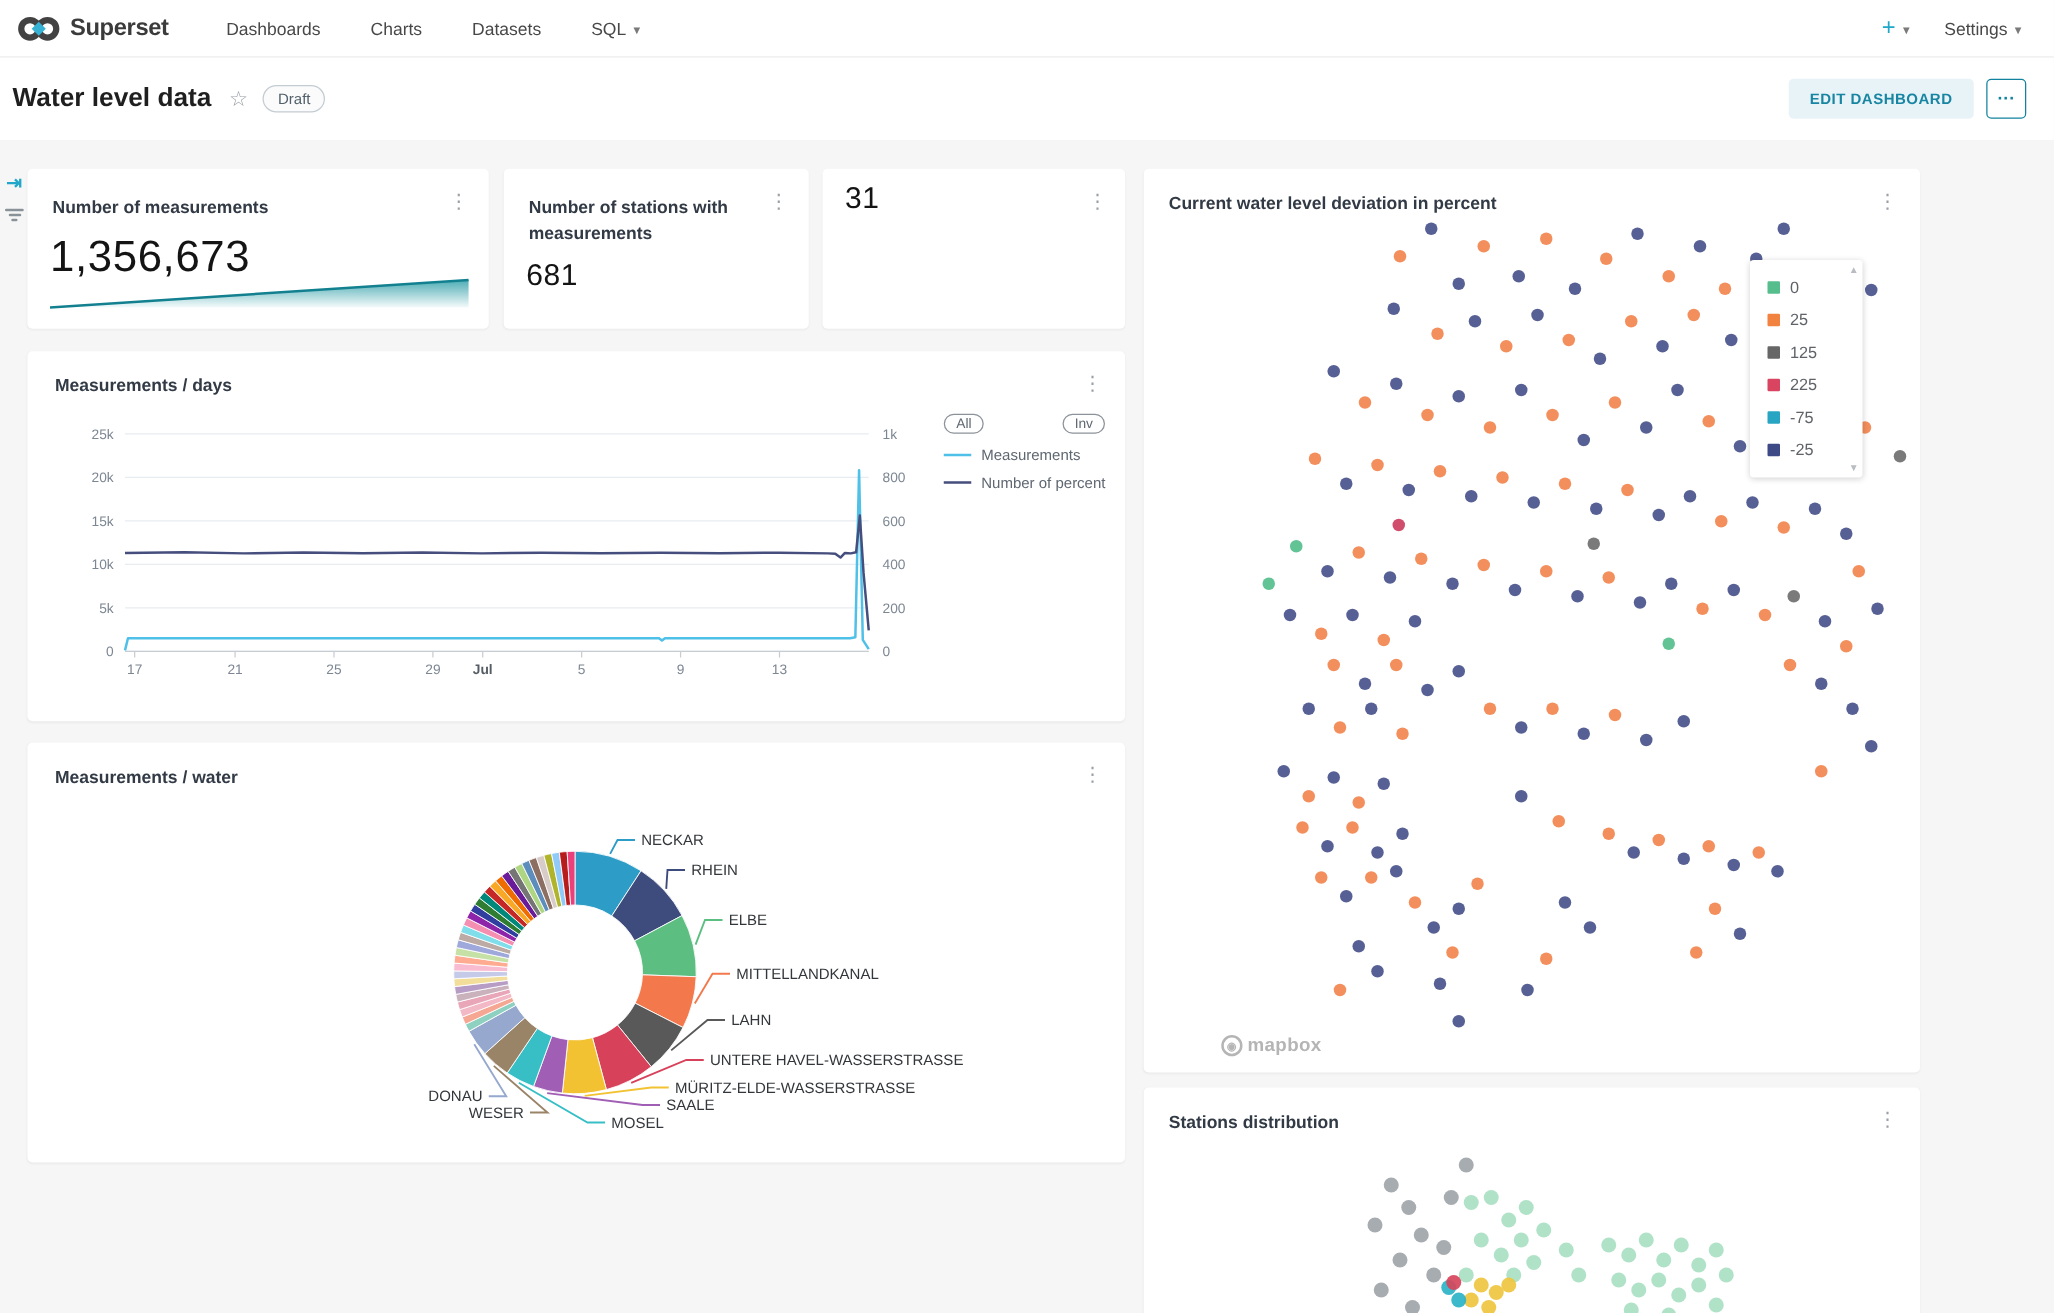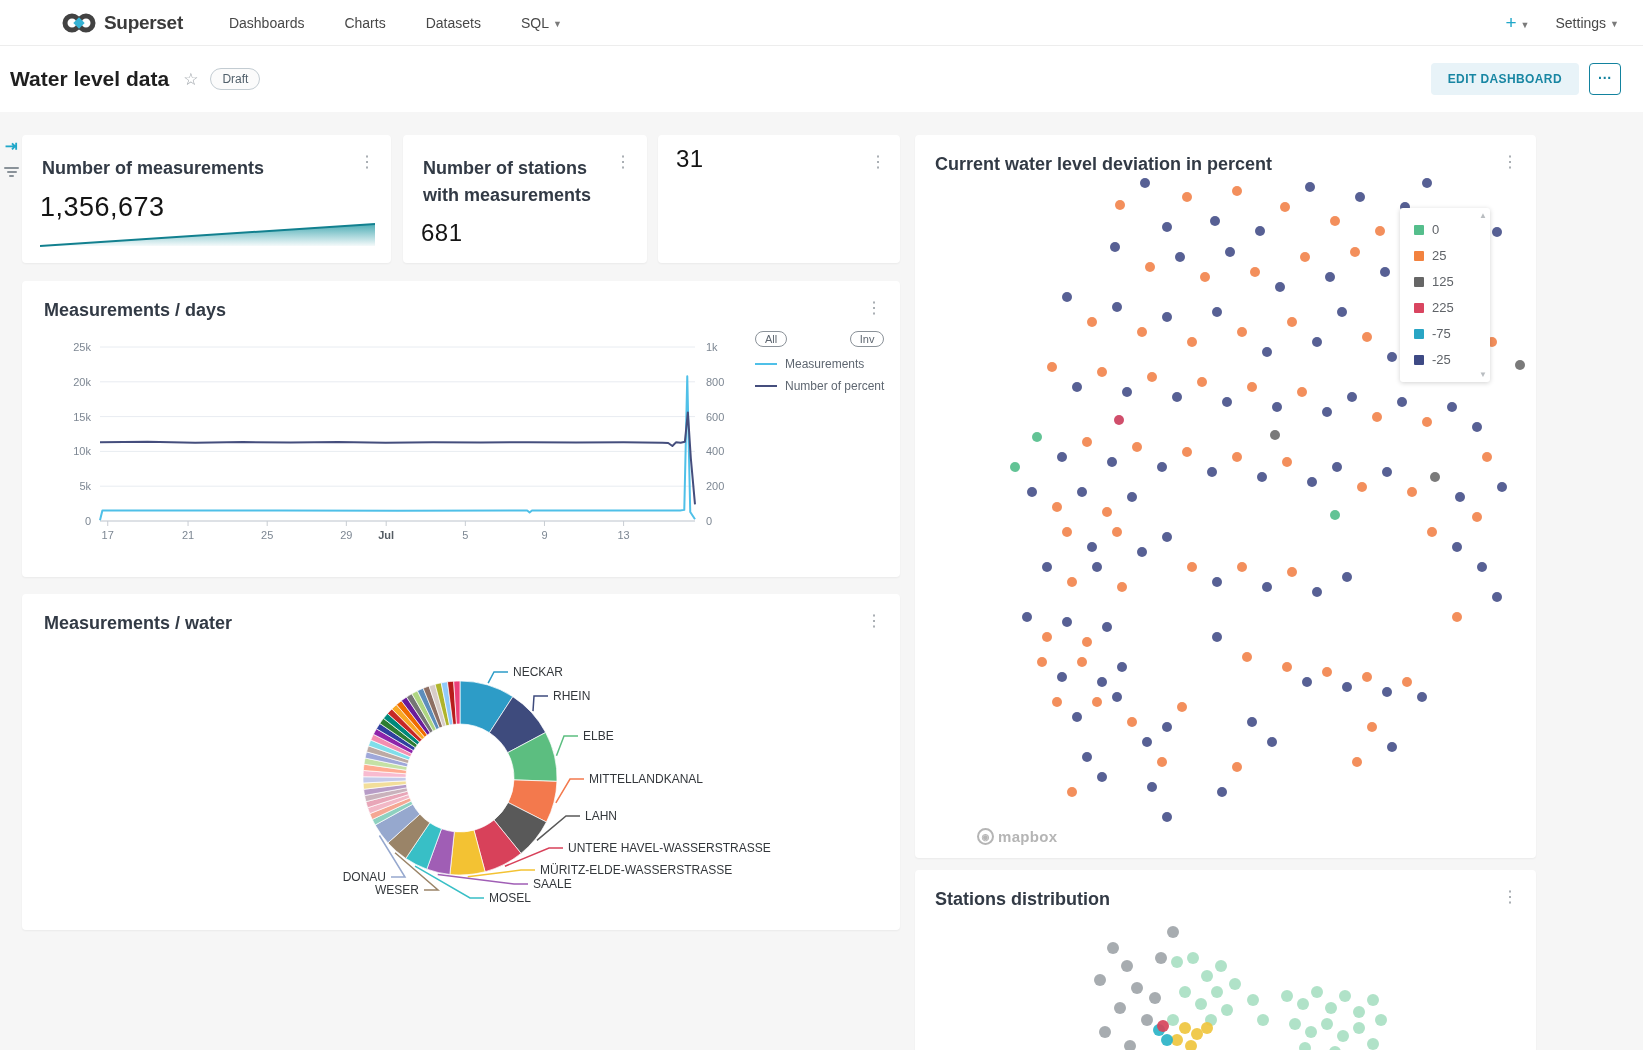--- a/index.html
+++ b/index.html
@@ -3,21 +3,21 @@
 <meta charset="utf-8">
 <style>
   * { margin:0; padding:0; box-sizing:border-box; }
   html,body { width:1643px; height:1050px; overflow:hidden; background:#F6F6F6;
     font-family:"Liberation Sans", sans-serif; color:#323A45; }
   .abs { position:absolute; }
 
   
   #navbar { position:absolute; top:0; left:0; width:1643px; height:46px; background:#fff;
     border-bottom:1px solid #EDEDED; display:flex; align-items:center; z-index:20; }
-  #brand { display:flex; align-items:center; gap:8px; padding:0 26px 0 14px; cursor:pointer;margin-left:48px; }
+  #brand { display:flex; align-items:center; gap:8px; padding:0 26px 0 14px; cursor:pointer; }
   #brand .brand-name { font-size:19px; font-weight:700; color:#3B3B3B; letter-spacing:-0.3px; }
   .nav-item { font-size:14px; color:#484848; padding:0 20px; cursor:pointer; }
   .caret { display:inline-block; font-size:9px; color:#7A7A7A; margin-left:4px; transform:translateY(-1px); }
   #nav-right { margin-left:auto; display:flex; align-items:center; gap:26px; padding-right:24px; }
   #plus-btn { color:#20A7C9; font-size:19px; font-weight:400; cursor:pointer; }
   #settings-btn { font-size:14px; color:#484848; cursor:pointer; }
 
   
   #dash-header { position:absolute; top:46px; left:0; width:1643px; height:66px; background:#fff; z-index:10;
     display:flex; align-items:center; }
@@ -35,33 +35,33 @@
   #more-btn { width:32px; height:32px; border:1px solid #12829E; border-radius:4px; background:#fff;
     color:#12829E; font-weight:700; font-size:14px; line-height:28px; text-align:center; cursor:pointer; }
 
   
   #rail-expand { position:absolute; left:5px; top:137px; color:#20A7C9; font-size:15px; font-weight:700; cursor:pointer; }
   #rail-filter { position:absolute; left:4px; top:165px; cursor:pointer; }
   #rail-filter .bar { background:#8A9299; height:2px; margin:2px auto; border-radius:1px; }
 
   
   .panel { position:absolute; background:#fff; border-radius:4px; box-shadow:0 1px 2px rgba(0,0,0,0.05); }
-  .panel-title { font-size:18px; font-weight:700; color:#323A45; }
+  .panel-title { font-size:14px; font-weight:700; color:#323A45; }
   .kebab { position:absolute; color:#9AA0A6; font-size:16px; cursor:pointer; line-height:14px; }
 
   #kpi1 { left:22px; top:135px; width:369px; height:128px; }
   #kpi2 { left:403px; top:135px; width:244px; height:128px; }
   #kpi3 { left:658px; top:135px; width:242px; height:128px; }
   #map-panel { left:915px; top:135px; width:621px; height:723px; }
   #hour-panel { left:22px; top:281px; width:878px; height:296px; }
   #water-panel { left:22px; top:594px; width:878px; height:336px; }
   #stations-panel { left:915px; top:870px; width:621px; height:200px; }
 
   .kpi-title { padding:20px 20px 0 20px; line-height:1.5; }
-  .kpi-value { font-size:27px; color:#141414; padding:10px 20px 0 18px; letter-spacing:0.5px; }
+  .kpi-value { font-size:35px; color:#141414; padding:10px 20px 0 18px; letter-spacing:0.5px; }
   .kpi-value.small { font-size:24px; }
 
   
   #hour-legend { position:absolute; left:733px; top:50px; font-size:12px; color:#5F6771; }
   .legend-pills { display:flex; gap:6px; justify-content:space-between; margin-bottom:10px; }
   .legend-pill { border:1px solid #8B9299; color:#5F6771; border-radius:10px; font-size:11px;
     padding:1px 9px; cursor:pointer; }
   .legend-entry { display:flex; align-items:center; gap:8px; margin-bottom:8px; cursor:pointer; white-space:nowrap; }
   .legend-swatch { width:22px; height:0; border-top-width:2px; border-top-style:solid; }
 

